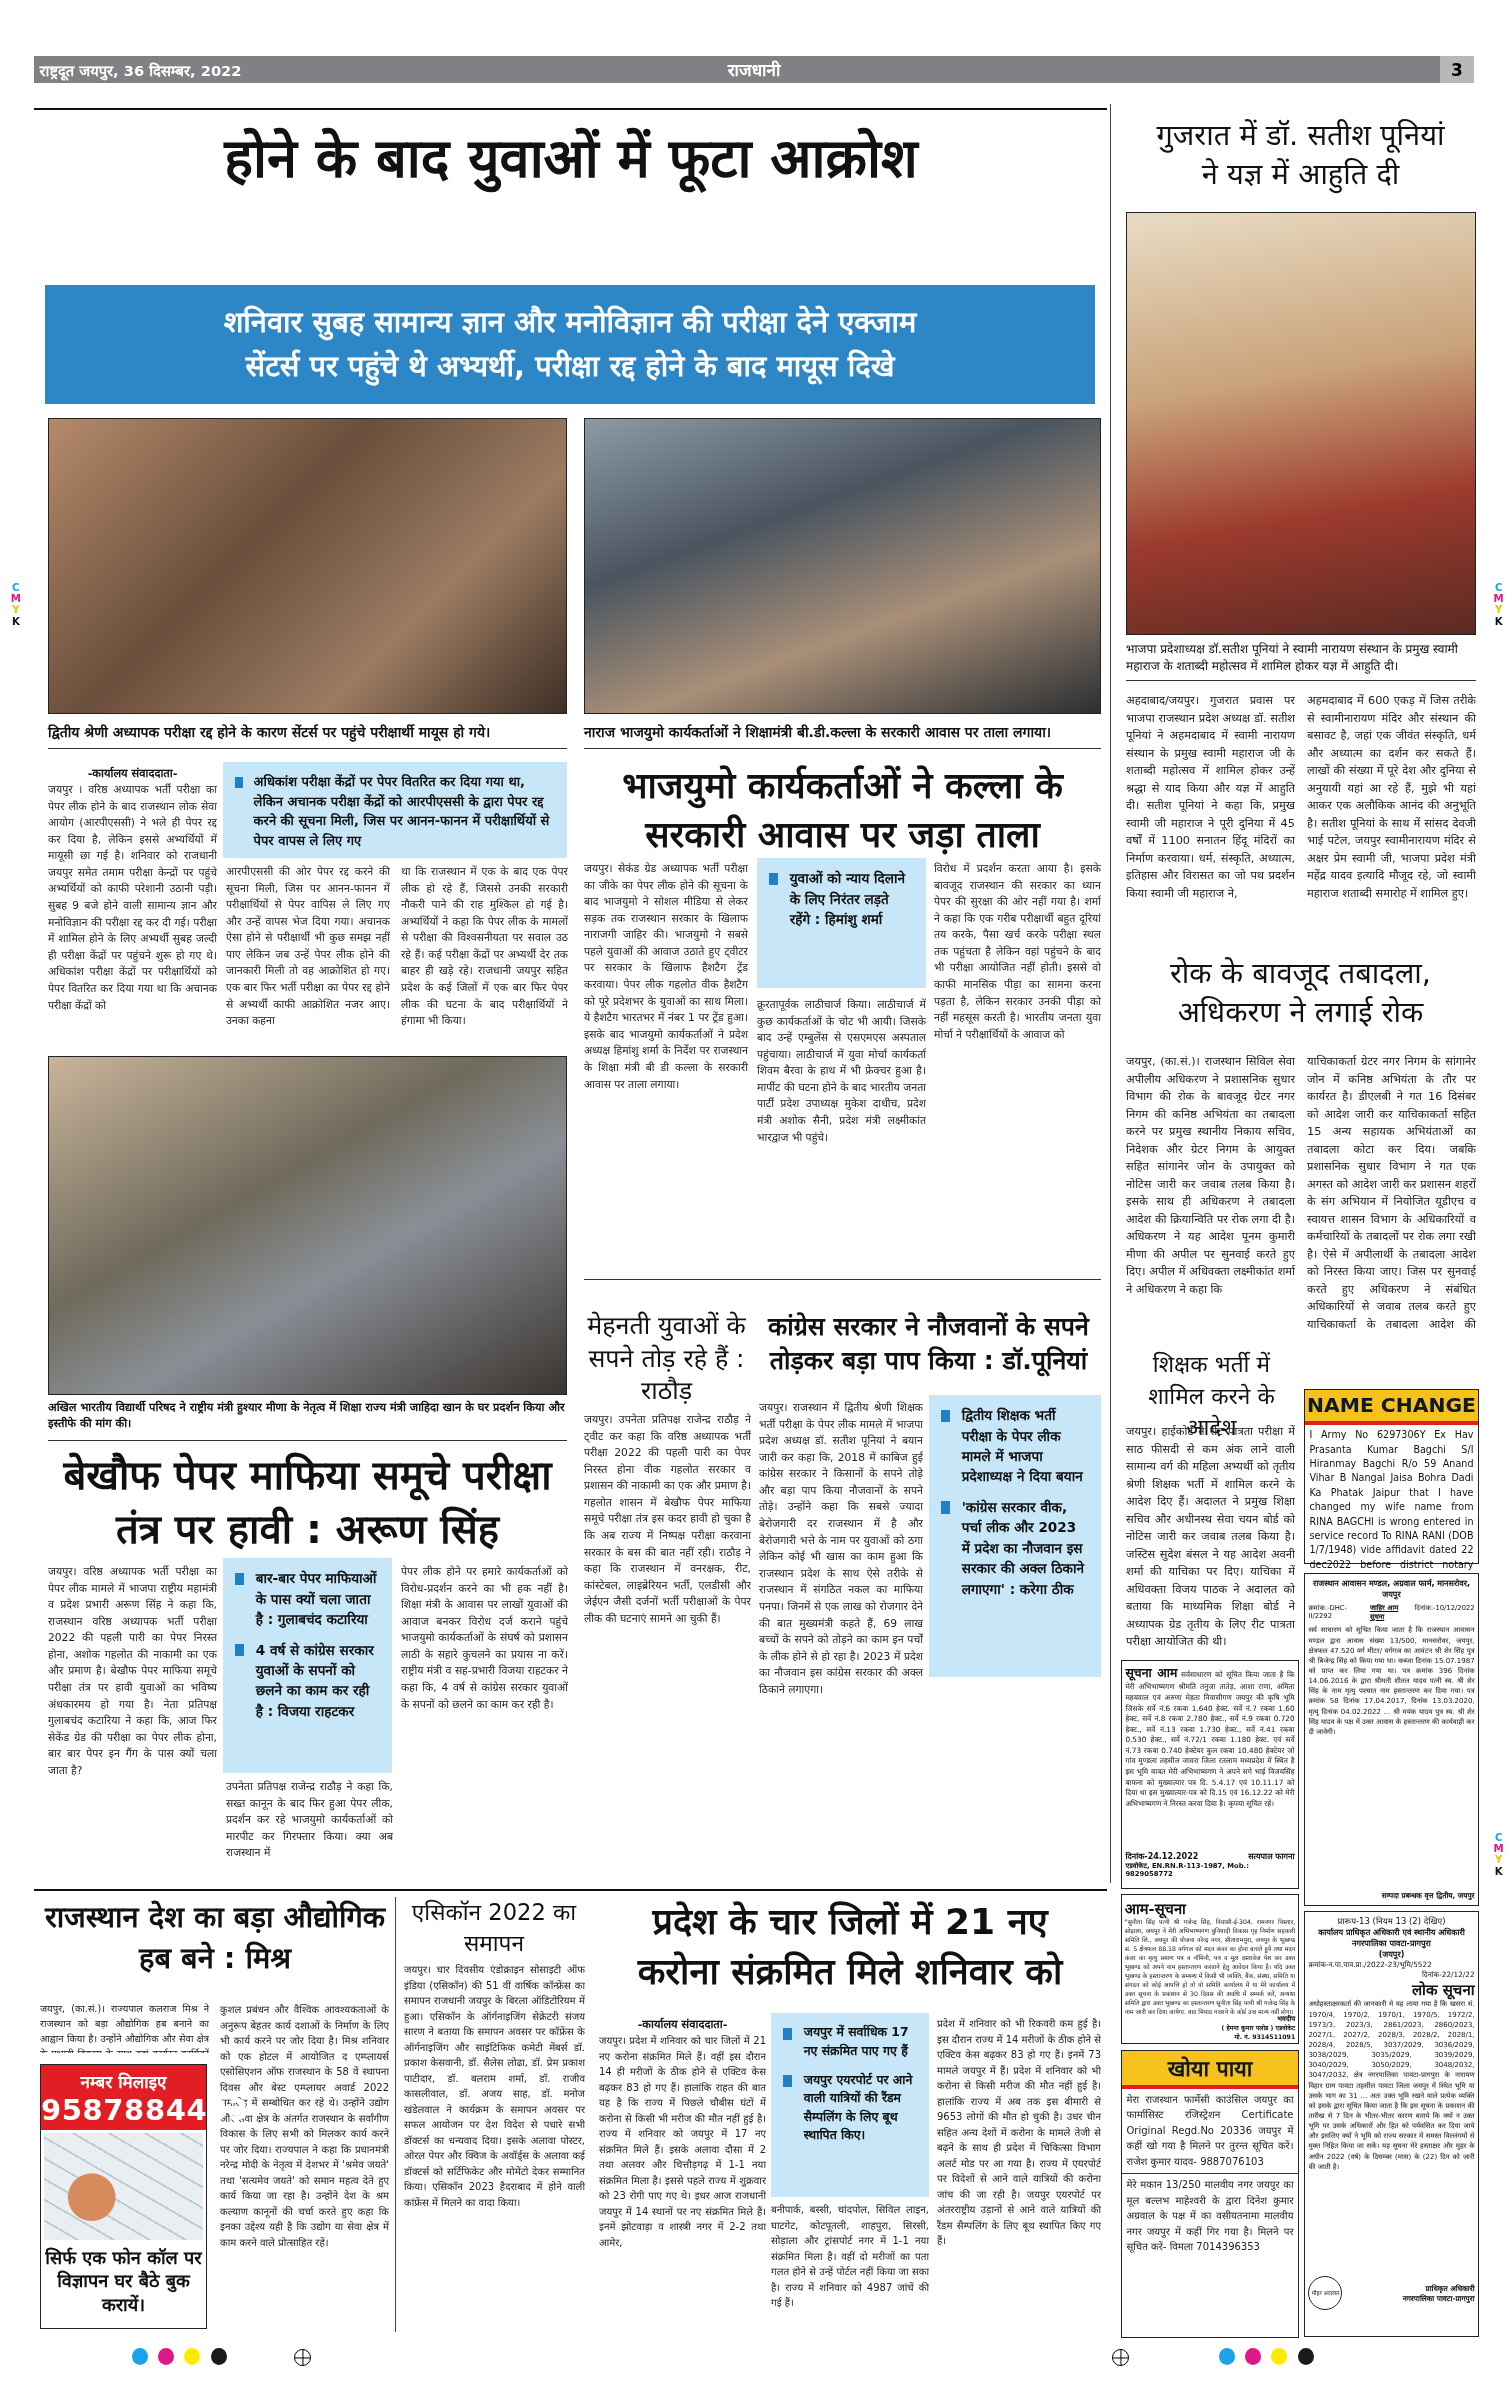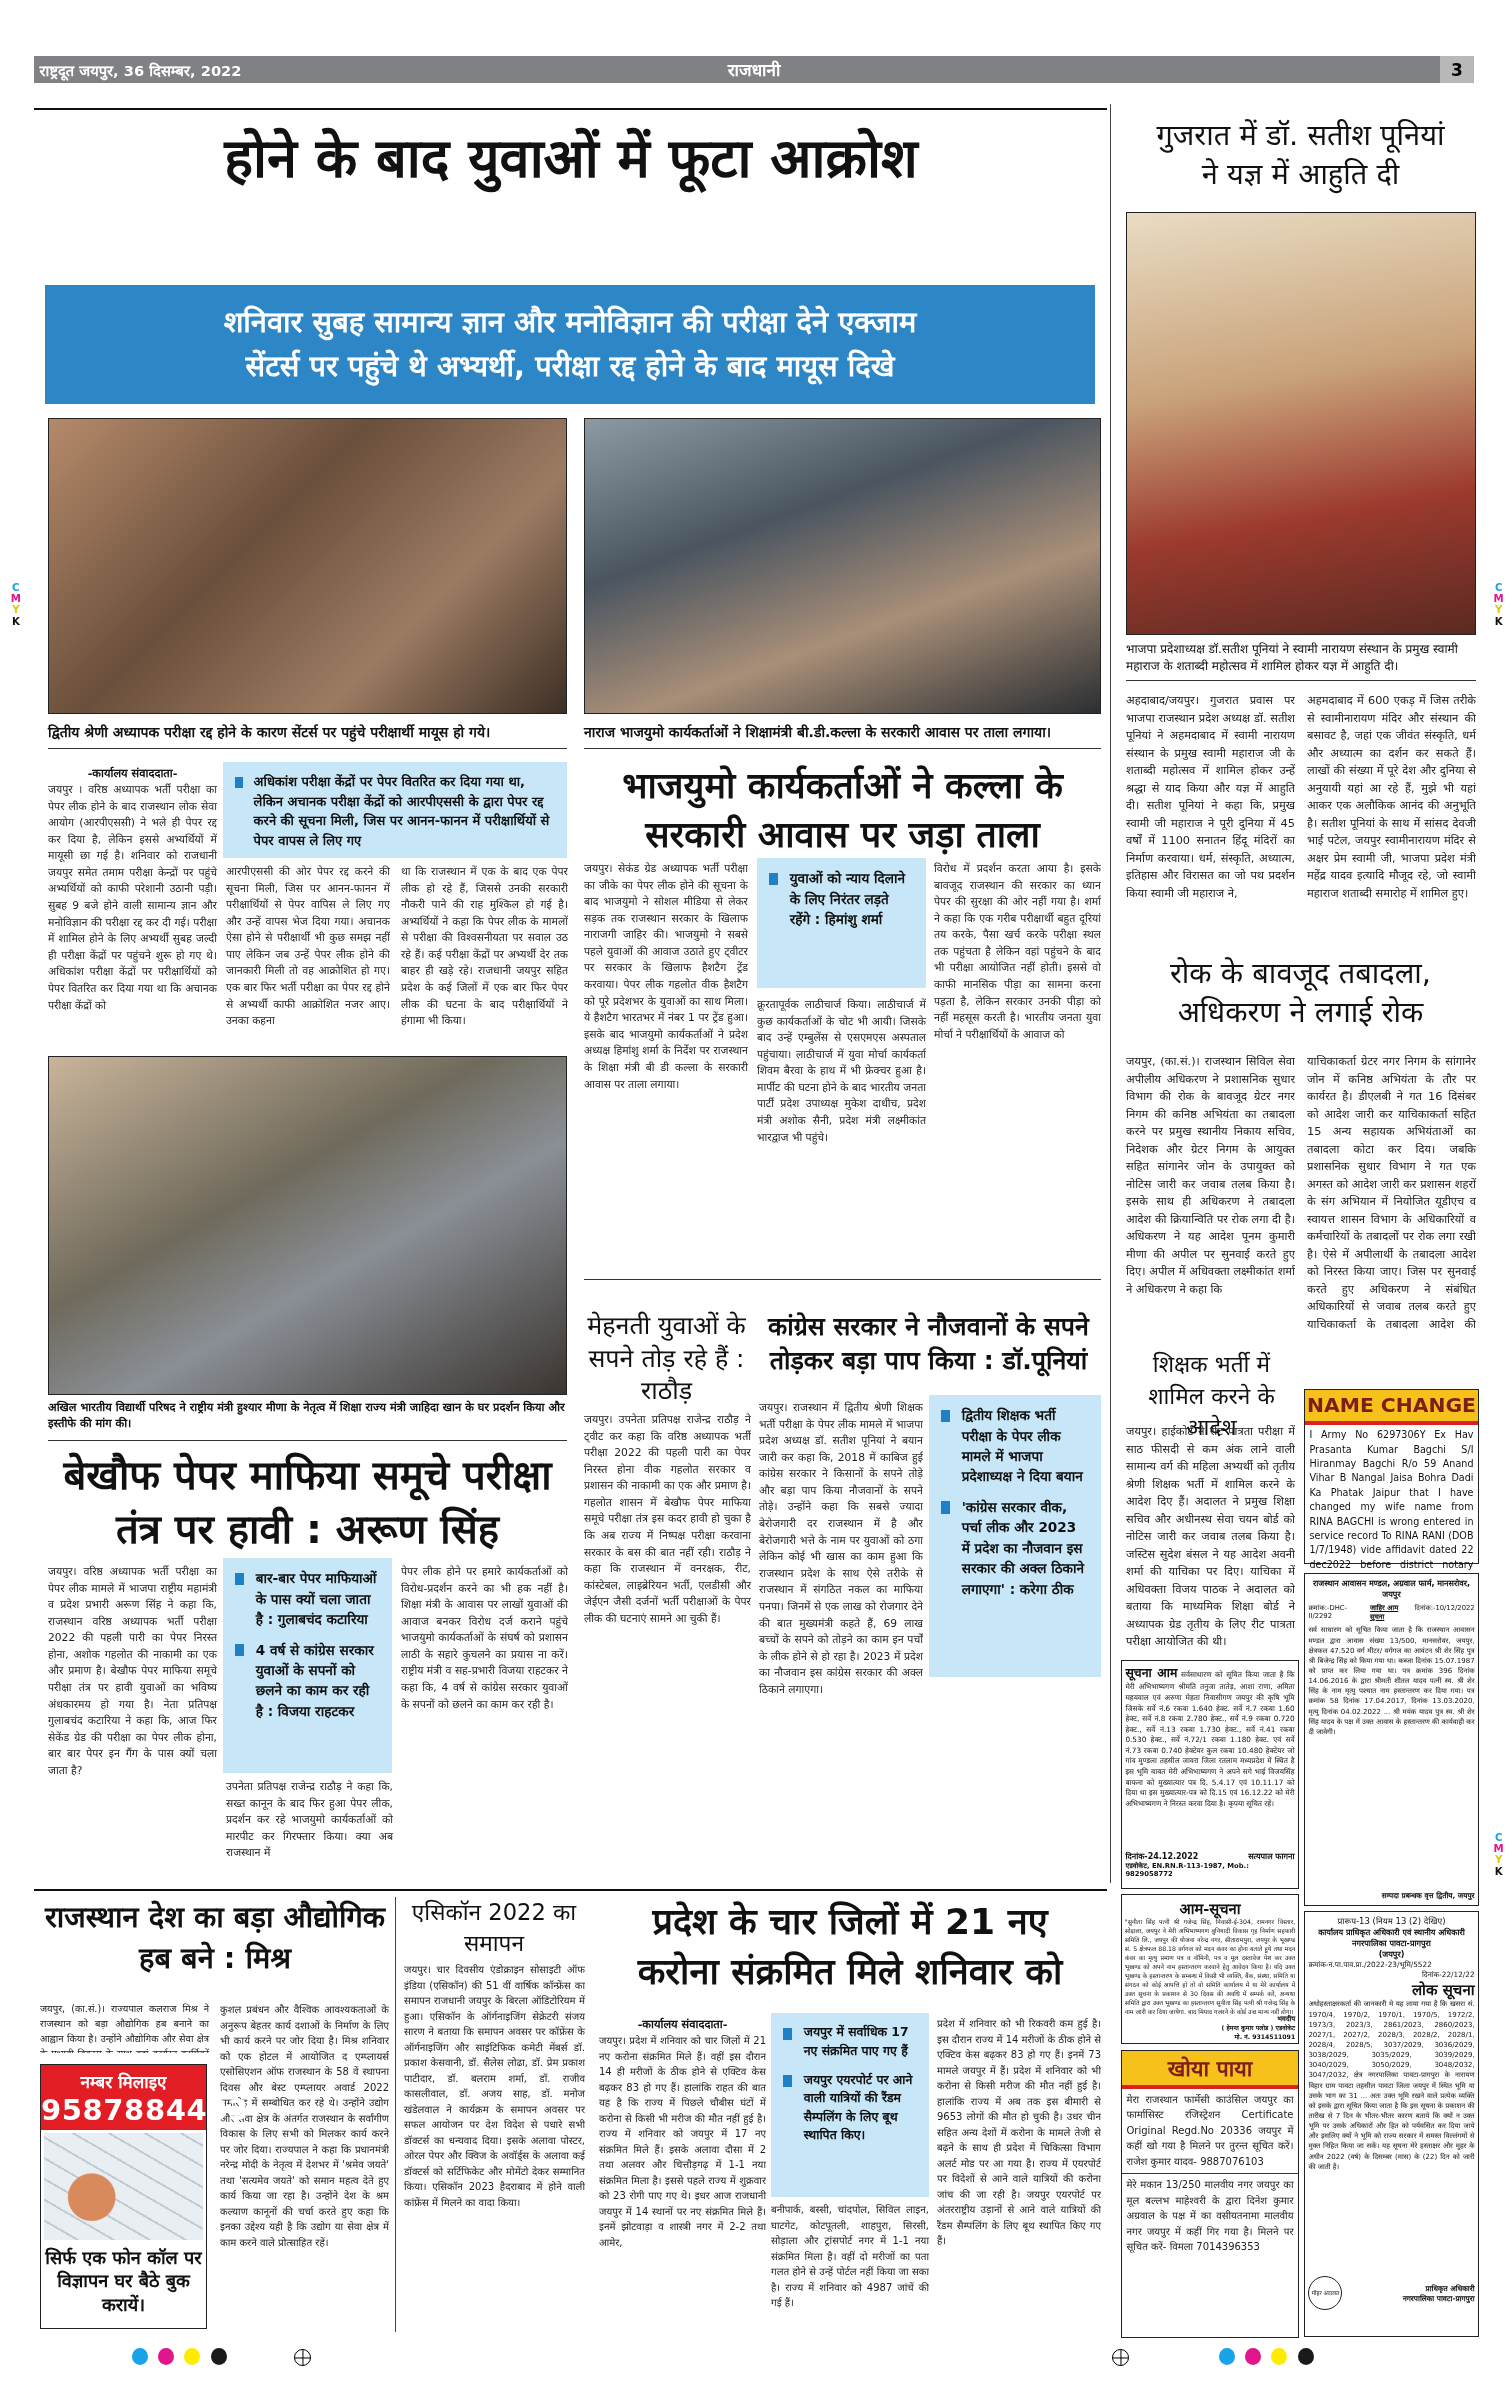--- a/index.html
+++ b/index.html
@@ -19,21 +19,21 @@
 .photo3{background:linear-gradient(170deg,#e9dcc4,#c9a27a 40%,#9c3a2e 70%,#5a2a22)}
 .photo4{background:linear-gradient(150deg,#c9b49a,#6f6a5c 40%,#8a8f96 60%,#3b3530)}
 .caption{font-size:14px;font-weight:bold;line-height:1.4}
 .body{font-size:10.7px;line-height:1.55;text-align:justify;color:#222}
 .pull{background:#c7e7f8;padding:10.2px 12.4px;font-weight:bold;font-size:13.6px;line-height:1.5}
 .pull .item{display:flex;gap:11.3px;margin-bottom:10.2px}
 .pull .sq{width:9px;height:12.4px;background:#1f7fc7;flex:none;margin-top:4.5px}
 .byline{font-weight:bold;text-align:center;font-size:11.3px}
 .vrule{width:1.1px;background:#444}
 .ad{border:1.7px solid #222;background:#fff}
-.yellowhead{background:#f6c11a;border-bottom:4.5px solid #e02020;font-weight:bold;text-align:center;color:#7f1d1d}
+.yellowhead{background:#f6c11a;border-bottom:4.5px solid #e02020;font-weight:bold;text-align:center;color:#0f172a}
 .small{font-size:8.5px;line-height:1.45;text-align:justify}
 .dot{width:16px;height:17px;border-radius:50%;display:inline-block;margin:0 5.1px}
 .reg{width:17px;height:17px;border:1.1px solid #000;border-radius:50%;position:absolute}
 .reg:before{content:"";position:absolute;left:50%;top:-1.1px;bottom:-1.1px;width:1.1px;background:#000;transform:translateX(-50%)}
 .reg:after{content:"";position:absolute;top:50%;left:-1.1px;right:-1.1px;height:1.1px;background:#000;transform:translateY(-50%)}
 .cmyk{font-weight:bold;font-size:10.2px;line-height:1.1;text-align:center;width:11.3px}
 .red{background:#e21d24;color:#ffffff;text-align:center;font-weight:bold}
 </style>
 </head>
 <body>
@@ -158,21 +158,21 @@
 <div class="abs ad" style="left:1121px;top:1660px;width:178px;height:229px;padding:3.4px">
   <div class="small" style="font-size:7.3px;height:186px;overflow:hidden"><b style="font-size:12.4px">सूचना आम</b> <span>सर्वसाधारण को सूचित किया जाता है कि मेरी अभिभाष्यगण श्रीमति तनुजा तातेड़, आशा राणा, अमिता महयवाल एवं अरुणा मेहता निवासीगण जयपुर की कृषि भूमि जिसके सर्वे नं.6 रकबा 1.640 हेक्ट. सर्वे नं.7 रकबा 1.60 हेक्ट, सर्वे नं.8 रकबा 2.780 हेक्ट., सर्वे नं.9 रकबा 0.720 हेक्ट., सर्वे नं.13 रकबा 1.730 हेक्ट., सर्वे नं.41 रकबा 0.530 हेक्ट., सर्वे नं.72/1 रकबा 1.180 हेक्ट. एवं सर्वे नं.73 रकबा 0.740 हेक्टेयर कुल रकबा 10.480 हेक्टेयर जो गांव मुण्डला तहसील जावरा जिला रतलाम मध्यप्रदेश में स्थित है इस भूमि बाबत मेरी अभिभाष्यगण ने अपने सगे भाई विजयसिंह बाफना को मुख्यात्यार पत्र दि. 5.4.17 एवं 10.11.17 को दिया था इस मुख्यात्यार-पत्र को दि.15 एवं 16.12.22 को मेरी अभिभाष्यगण ने निरस्त करवा दिया है। कृपया सूचित रहें।</span></div>
   <div style="display:flex;justify-content:space-between;font-size:8px;font-weight:bold">
       <span>दिनांक-24.12.2022</span>
       <span>सत्यपाल फागना</span>
     </div>
   <div style="font-size:6.8px;font-weight:bold">एडवोकेट, EN.RN.R-113-1987, Mob.: 9829058772</div>
 </div>
 
 <div class="abs ad" style="left:1121px;top:1894px;width:178px;height:150px;padding:2.8px">
-  <div style="text-align:center;font-weight:bold;font-size:14.7px">आम-सूचना</div>
+  <div style="text-align:left;font-weight:bold;font-size:14.7px">आम-सूचना</div>
   <div class="small" style="font-size:6.2px;height:96px;overflow:hidden">"सुनीता सिंह पत्नी श्री गजेन्द्र सिंह, निवासी-ई-304, रामनगर विस्तार, सोड़ाला, जयपुर ने मेरी अभिभाष्यगण बुनियादी विकास गृह निर्माण सहकारी समिति लि., जयपुर की योजना नरेन्द्र नगर, सीतारामपुरा, जयपुर के भूखण्ड सं. 5 क्षेत्रफल 88.18 वर्गगज को मदन कंवर का होना बताते हुये तथा मदन कंवर का मृत्यु प्रमाण पत्र व नॉमिनी, पत्र व मूल दस्तावेज पेश कर उक्त भूखण्ड को अपने नाम हस्तान्तरण करवाने हेतु आवेदन किया है। यदि उक्त भूखण्ड के हस्तान्तरण के सम्बन्ध में किसी भी व्यक्ति, बैंक, संस्था, समिति या संगठन को कोई आपत्ति हो तो वो समिति कार्यालय में या मेरे कार्यालय में उक्त सूचना के प्रकाशन से 30 दिवस की अवधि में सम्पर्क करें, अन्यथा समिति द्वारा उक्त भूखण्ड का हस्तान्तरण सुनीता सिंह पत्नी श्री गजेन्द्र सिंह के नाम जारी कर दिया जायेगा, बाद मियाद गुजरने के कोई उज्र मान्य नहीं होगा।</div>
   <div style="text-align:right;font-size:6.8px;font-weight:bold">भवदीय</div>
   <div style="text-align:right;font-size:6.2px;font-weight:bold">( हेमन्त कुमार पलोड ) एडवोकेट</div>
   <div style="text-align:right;font-size:6.2px;font-weight:bold">मो. नं. 9314511091</div>
 </div>
 
 <div class="abs ad" style="left:1121px;top:2050px;width:178px;height:288px">
   <div class="yellowhead" style="font-size:21.5px;padding:2.3px 0">खोया पाया</div>
   <div class="body" style="font-size:10px;padding:3.4px 4.5px;border-bottom:1.1px solid #333">मेरा राजस्थान फार्मेसी काउंसिल जयपुर का फार्मासिस्ट रजिस्ट्रेशन Certificate Original Regd.No 20336 जयपुर में कहीं खो गया है मिलने पर तुरन्त सूचित करें। राजेश कुमार यादव- 9887076103</div>
   <div class="body" style="font-size:10px;padding:3.4px 4.5px">मेरे मकान 13/250 मालवीय नगर जयपुर का मूल बल्लभ माहेश्वरी के द्वारा दिनेश कुमार अग्रवाल के पक्ष में का वसीयतनामा मालवीय नगर जयपुर में कहीं गिर गया है। मिलने पर सूचित करें- विमला 7014396353</div>

